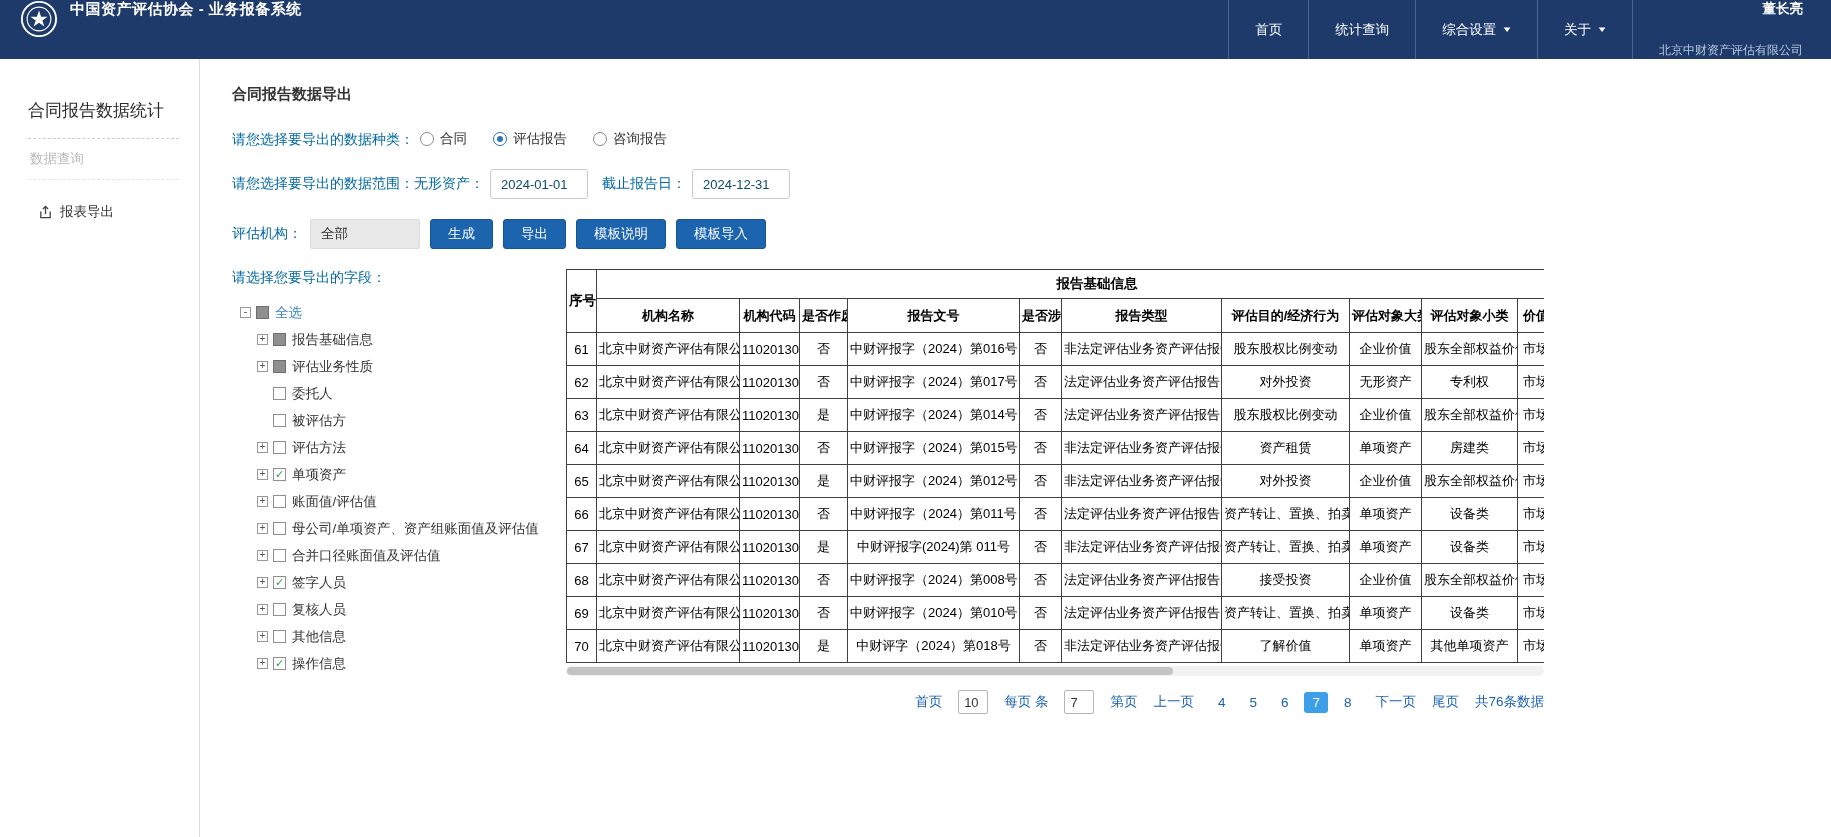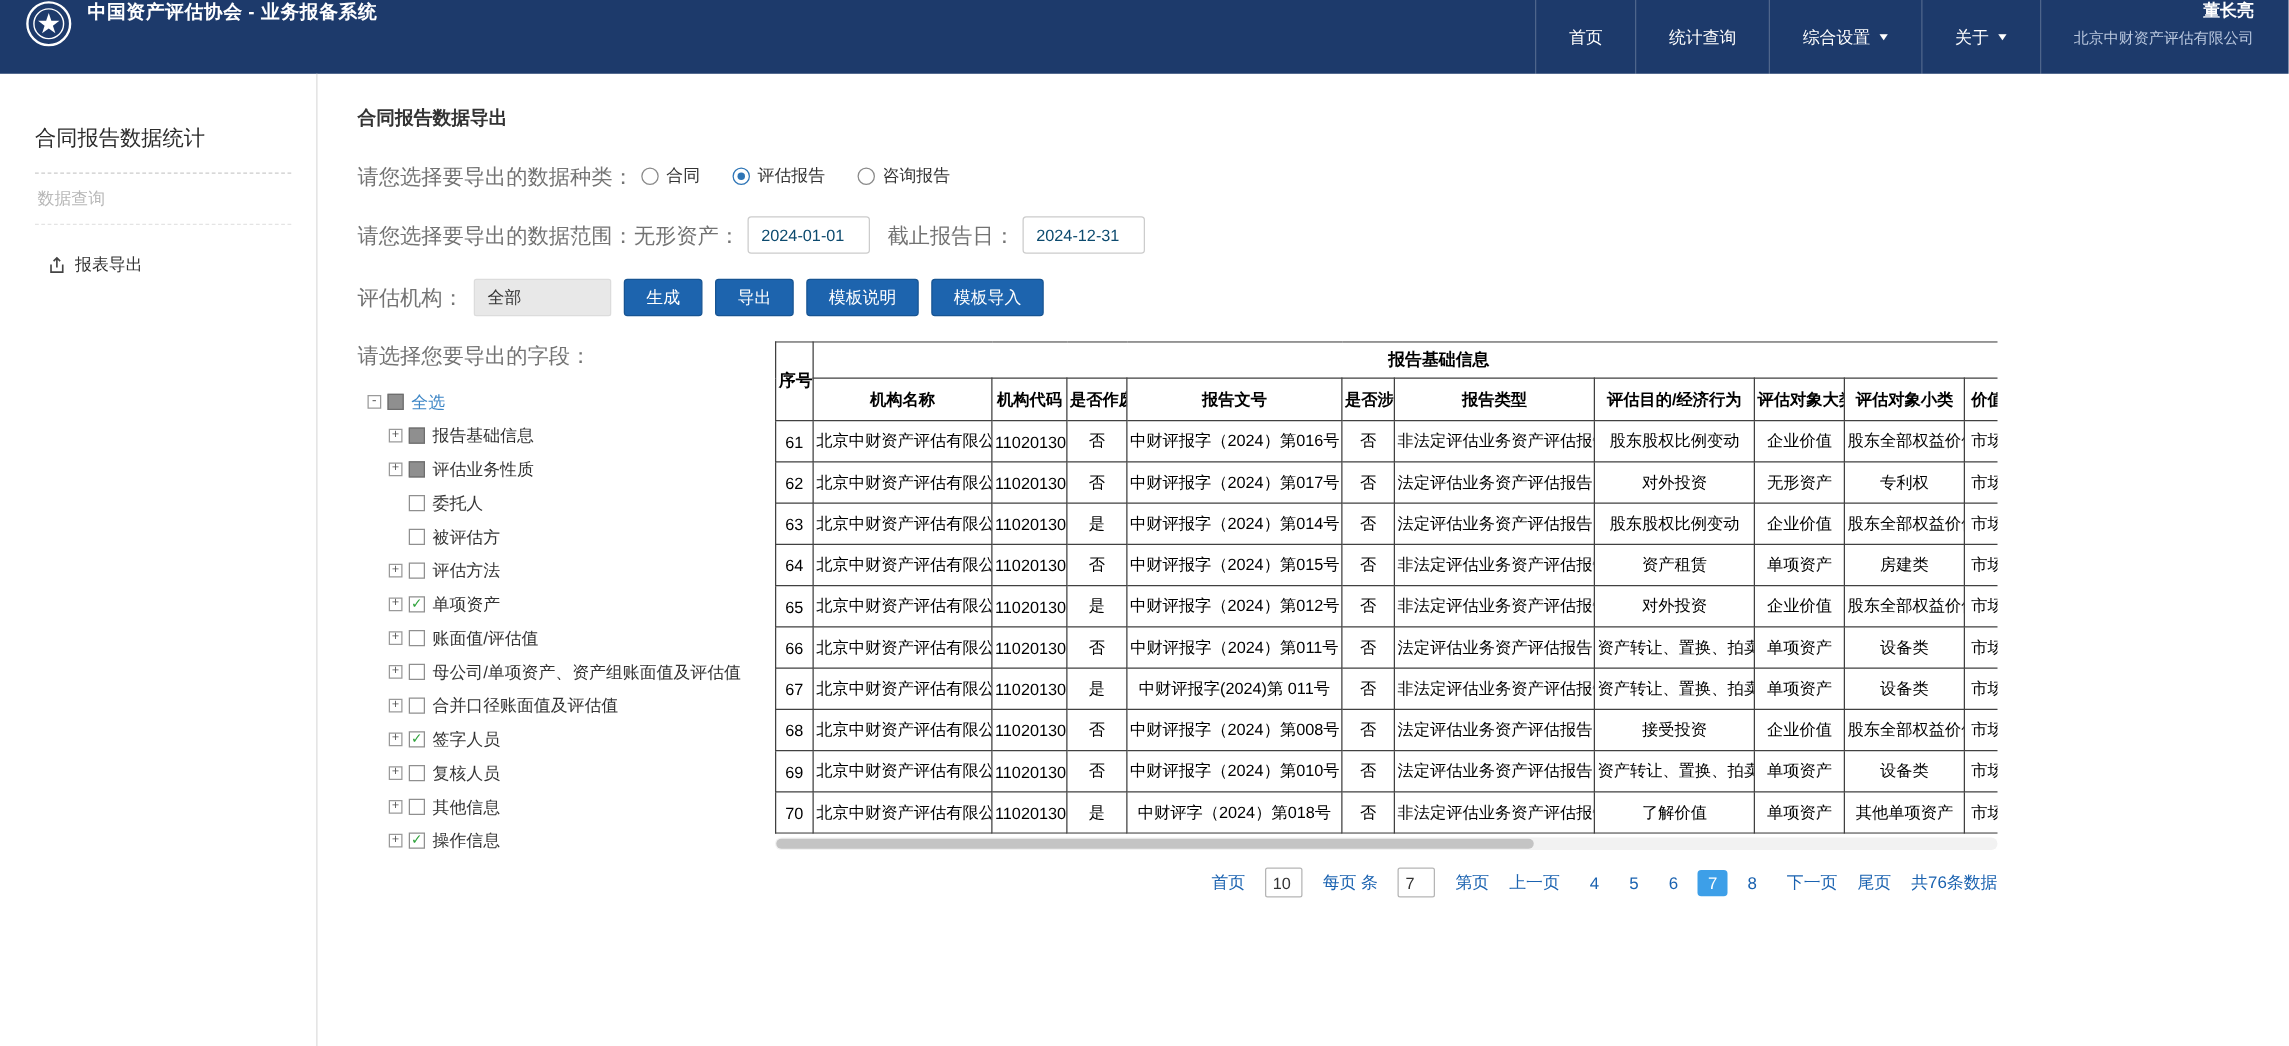--- a/index.html
+++ b/index.html
@@ -9,37 +9,37 @@
   
   .navbar{height:59px;background:#1d3a6b;display:flex;align-items:stretch;color:#fff}
   .brand{display:flex;align-items:flex-start;padding-left:20px;flex:1;min-width:0}
   .logo{width:38px;height:38px;margin-right:12px;flex:none}
   .brand-title{font-size:15px;font-weight:bold;letter-spacing:.5px;white-space:nowrap}
   .nav-menu{display:flex;align-items:stretch}
   .nav-item{display:flex;align-items:center;padding:0 26px;color:#fff;font-size:13.5px;
     text-decoration:none;border-left:1px solid rgba(255,255,255,.22);cursor:pointer;white-space:nowrap}
   .caret{font-size:8px;margin-left:7px;transform:scaleX(1.4)}
   .user-block{border-left:1px solid rgba(255,255,255,.22);display:flex;flex-direction:column;
-    justify-content:flex-start;align-items:flex-end;padding:0 28px 0 26px;cursor:pointer}
+    justify-content:space-between;align-items:flex-end;padding:0 28px 0 26px;cursor:pointer}
   .user-name{font-size:13.5px;font-weight:bold;margin-bottom:4px}
   .user-org{font-size:12px;color:#b9c7de;white-space:nowrap}
 
   
   .content{display:flex;height:778px}
-  .sidebar{width:254px;flex:none;border-right:1px solid #ddd;padding:40px 20px 0 28px}
+  .sidebar{width:200px;flex:none;border-right:1px solid #ddd;padding:40px 20px 0 28px}
   .sidebar-title{font-size:17px;color:#2b2b2b;padding-bottom:16px;border-bottom:1px dashed #ccc;white-space:nowrap}
   .side-item{font-size:13.5px;padding:11px 2px;border-bottom:1px dashed #e4e4e4;cursor:pointer;white-space:nowrap}
   .side-item.muted{color:#b8b8b8}
   .side-item.with-icon{border-bottom:none;margin-top:12px;padding-left:10px;display:flex;align-items:center;gap:7px;color:#333}
   .side-item .exp-icon{width:15px;height:15px;flex:none;display:inline-flex}
 
   .main{flex:1;padding:26px 0 0 32px;min-width:0}
   .page-title{font-size:15px;font-weight:bold;color:#333;margin-bottom:26px}
   .row{display:flex;align-items:center;font-size:13.5px;margin-bottom:20px;white-space:nowrap}
-  .lbl{font-size:17px;color:#737373}
+  .lbl{font-size:14px;color:#0369a1}
 
   
   .radio-opt{display:inline-flex;align-items:center;margin-left:14px;cursor:pointer}
   .radio-opt:first-child{margin-left:6px}
   .rb{width:14px;height:14px;border:1px solid #8a8a8a;border-radius:50%;background:#fff;
     display:inline-block;position:relative;margin-right:6px;flex:none}
   .rb.checked{border-color:#2e75b6}
   .rb.checked::after{content:'';position:absolute;left:3px;top:3px;right:3px;bottom:3px;
     background:#2e75b6;border-radius:50%}
   .radio-opt + .radio-opt{margin-left:26px}

